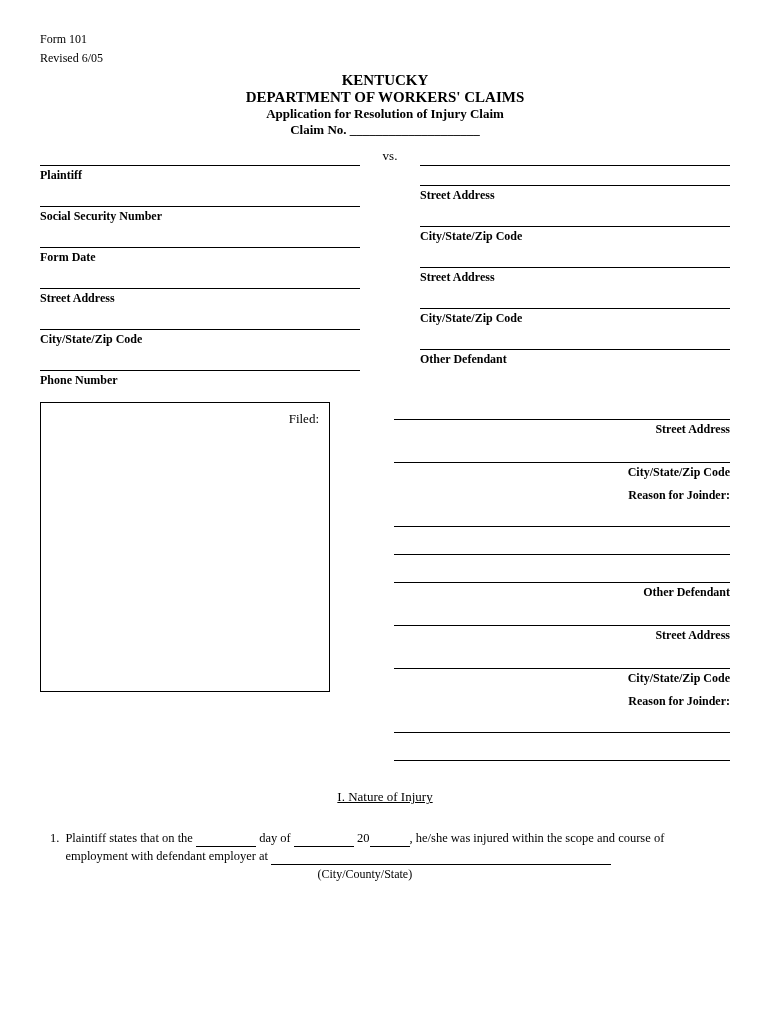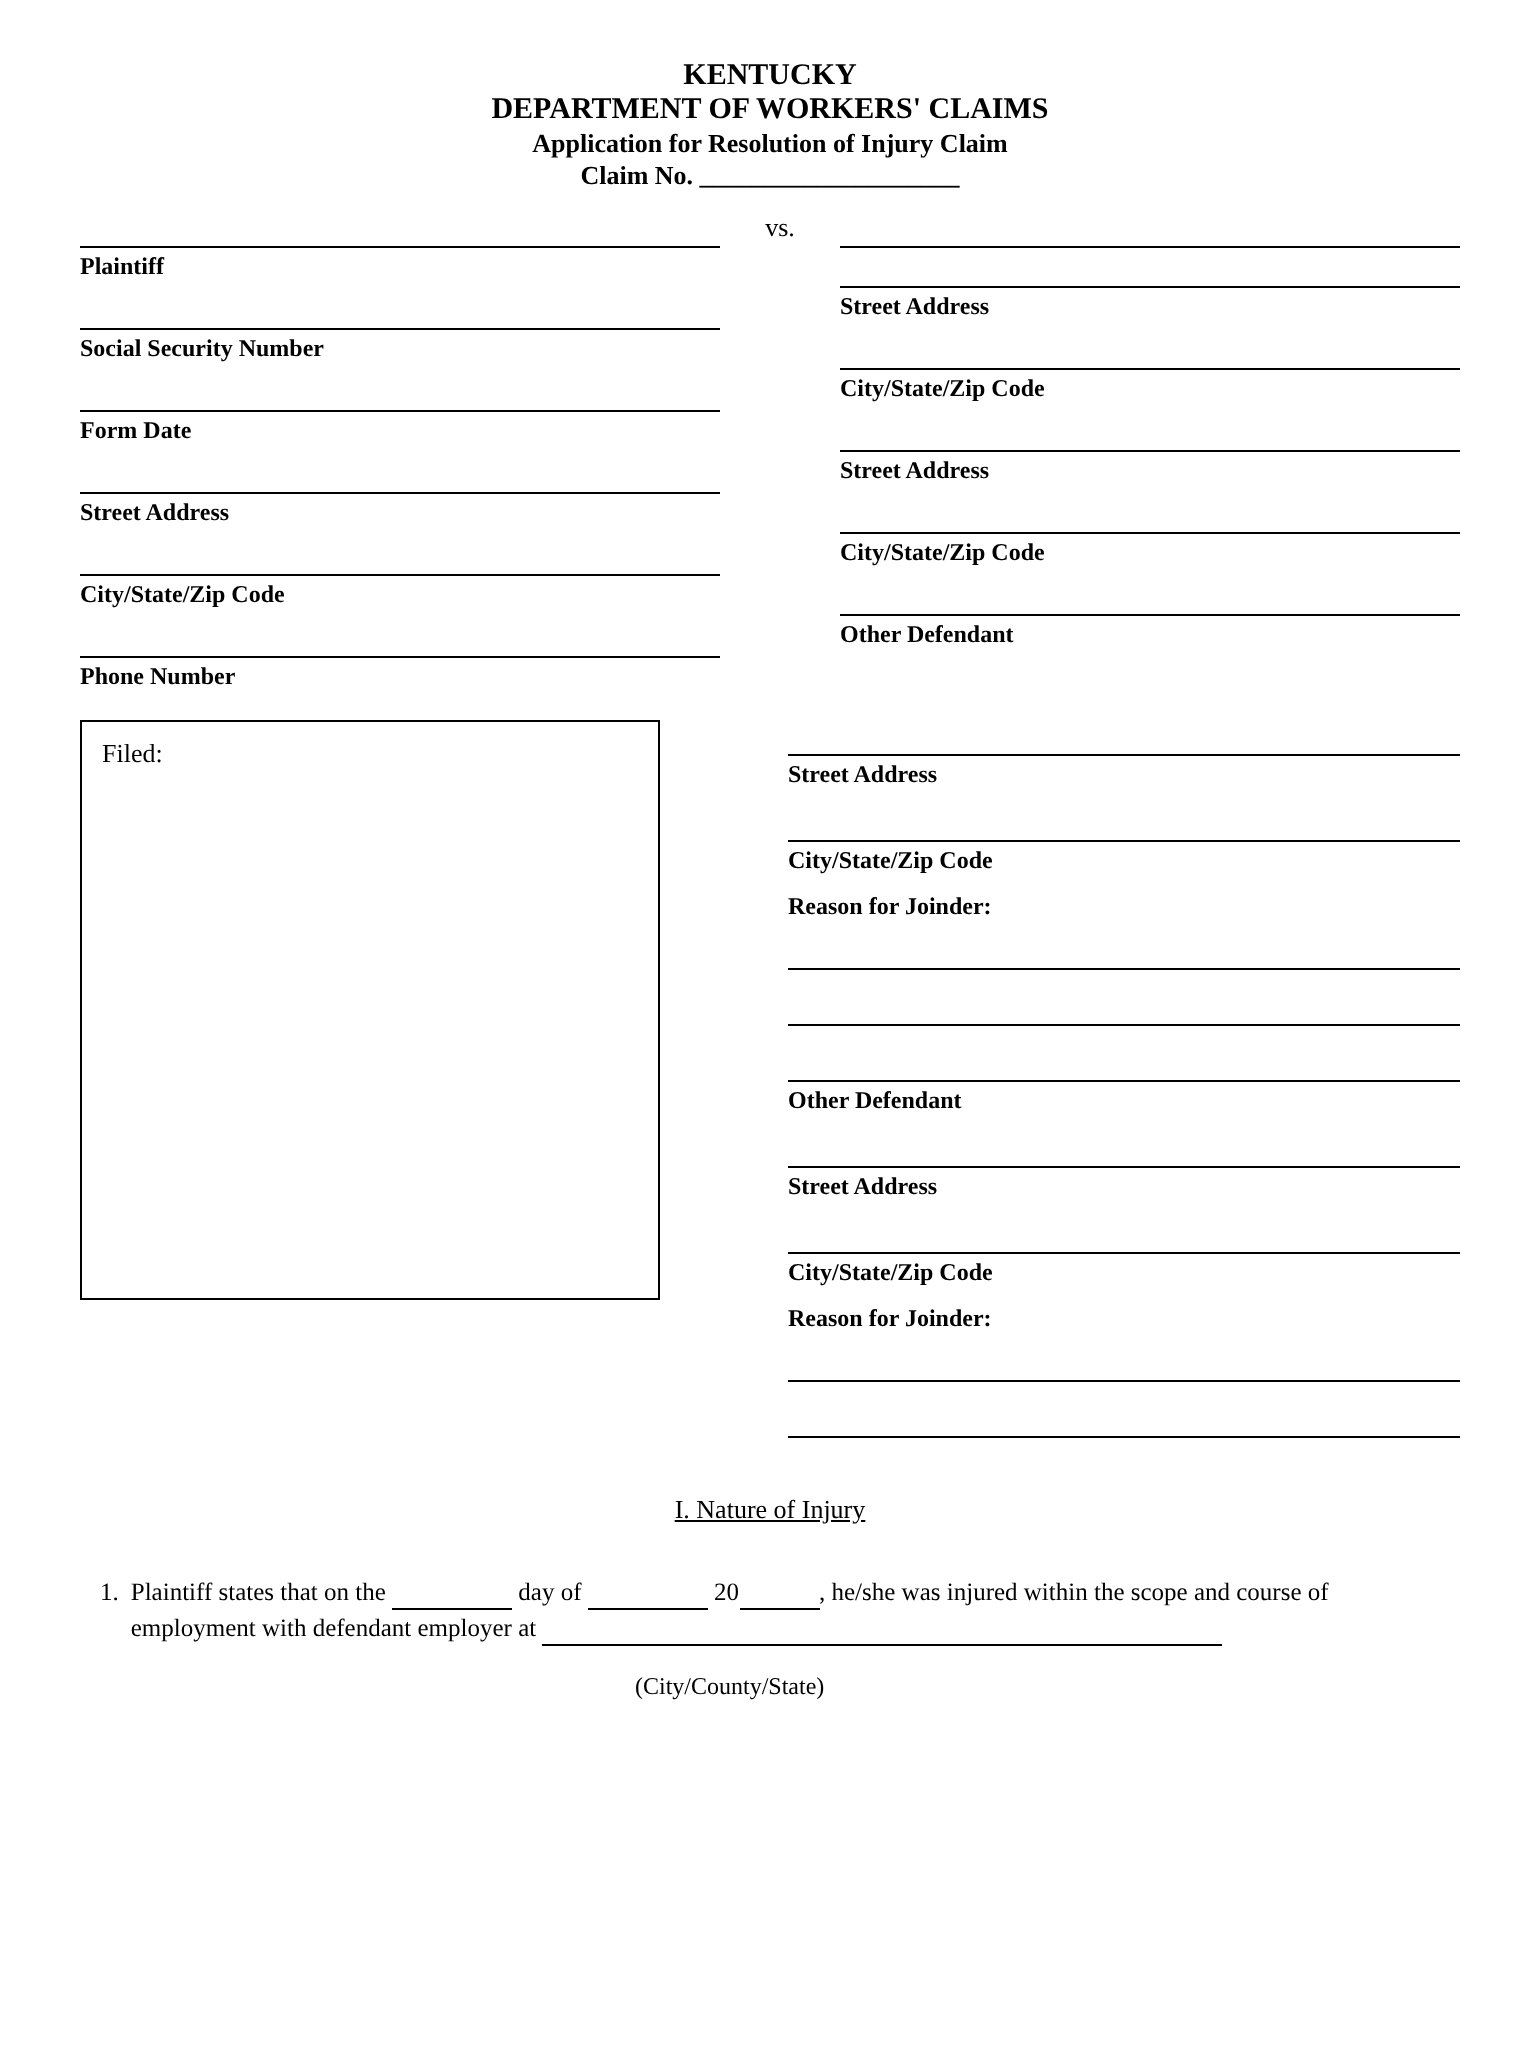--- a/index.html
+++ b/index.html
@@ -68,20 +68,21 @@
     }
     .field-label {
       font-weight: bold;
       font-size: 12px;
       margin-bottom: 6px;
     }
     .form-section {
       display: flex;
       gap: 4px;
       margin-top: 8px;
+      text-align: right;
     }
     .filed-box {
       border: 1px solid #000;
       width: 290px;
       height: 290px;
       padding: 8px 10px;
       font-size: 13px;
       flex-shrink: 0;
     }
     .right-section {
@@ -115,27 +116,31 @@
       min-width: 120px;
     }
     .blank-underline-sm {
       display: inline-block;
       border-bottom: 1px solid #000;
       min-width: 40px;
     }
     .city-county-line {
       text-align: center;
       font-size: 12px;
-      margin-top: 13px;
+      margin-top: 2px;
     }
   </style>
 </head>
 <body>
 
 <div style="position:relative;">
+  <div class="header-meta">
+    <div>Form 101</div>
+    <div>Revised 6/05</div>
+  </div>
   <div class="header-center">
     <div class="title1">KENTUCKY</div>
     <div class="title2">DEPARTMENT OF WORKERS' CLAIMS</div>
     <div class="title3">Application for Resolution of Injury Claim</div>
     <div class="claim-line">Claim No. ____________________</div>
   </div>
 </div>
 
 <div class="vs-row">
   <div class="left-col">

